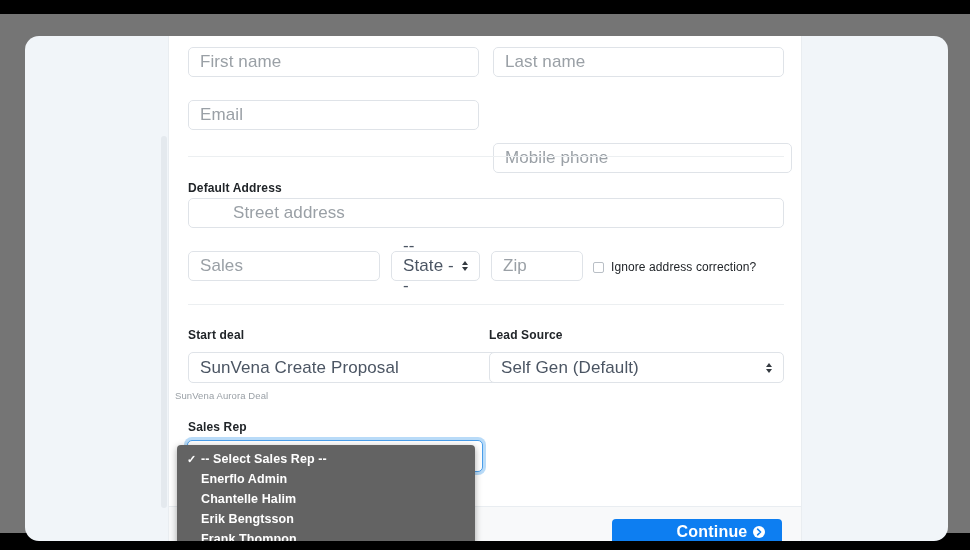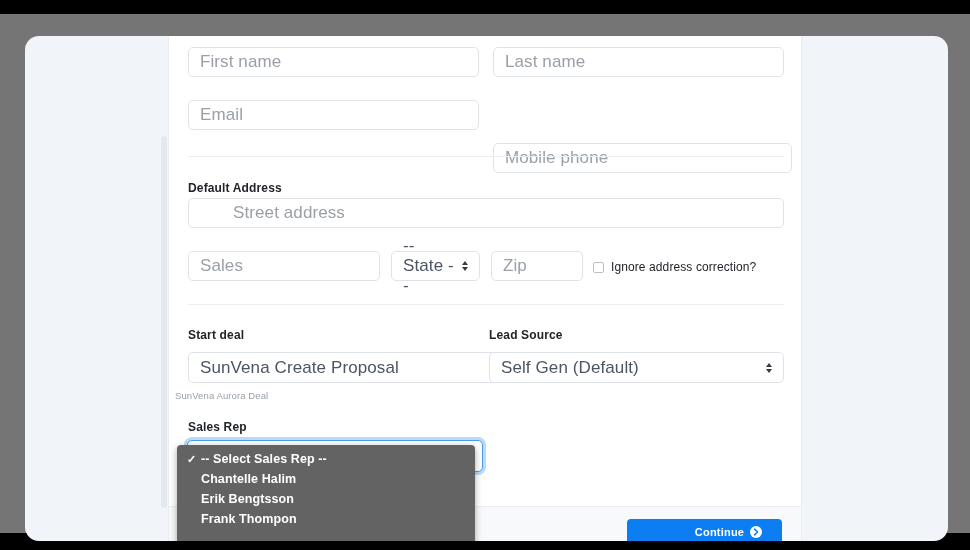--- a/index.html
+++ b/index.html
@@ -114,24 +114,24 @@
   
   #footer {
     position:absolute; left:143px; top:470px; width:634px; height:57px;
     background:#f8f9fa;
     border-top:1px solid #e9edf1;
     border-left:1px solid #e9edf1;
     border-right:1px solid #e9edf1;
   }
   #continue-button {
     position:absolute; right:19px; top:12px;
-    width:155px; height:26px;
+    width:170px; height:26px;
     background:#0d7ef1; border-radius:4px;
     display:flex; align-items:center; justify-content:center; gap:6px;
-    color:#fff; font-size:11px; font-weight:bold; letter-spacing:.2px;
+    color:#fff; font-size:16px; font-weight:bold; letter-spacing:.2px;
     cursor:pointer;
     padding-left:48px;
   }
   #continue-button .arrow-circle {
     width:12px; height:12px; border-radius:50%; background:#fff;
     display:flex; align-items:center; justify-content:center;
     flex:0 0 auto;
   }
   #continue-button .arrow-circle svg { display:block; }
 
@@ -227,20 +227,24 @@
         </div>
       </div>
 
       <div id="sales-rep-dropdown">
         <div class="opt">
           <span class="check">✓</span>
           <span>-- Select Sales Rep --</span>
         </div>
         <div class="opt">
           <span class="check"></span>
+          <span>Enerflo Admin</span>
+        </div>
+        <div class="opt">
+          <span class="check"></span>
           <span>Chantelle Halim</span>
         </div>
         <div class="opt">
           <span class="check"></span>
           <span>Erik Bengtsson</span>
         </div>
         <div class="opt">
           <span class="check"></span>
           <span>Frank Thompon</span>
         </div>

